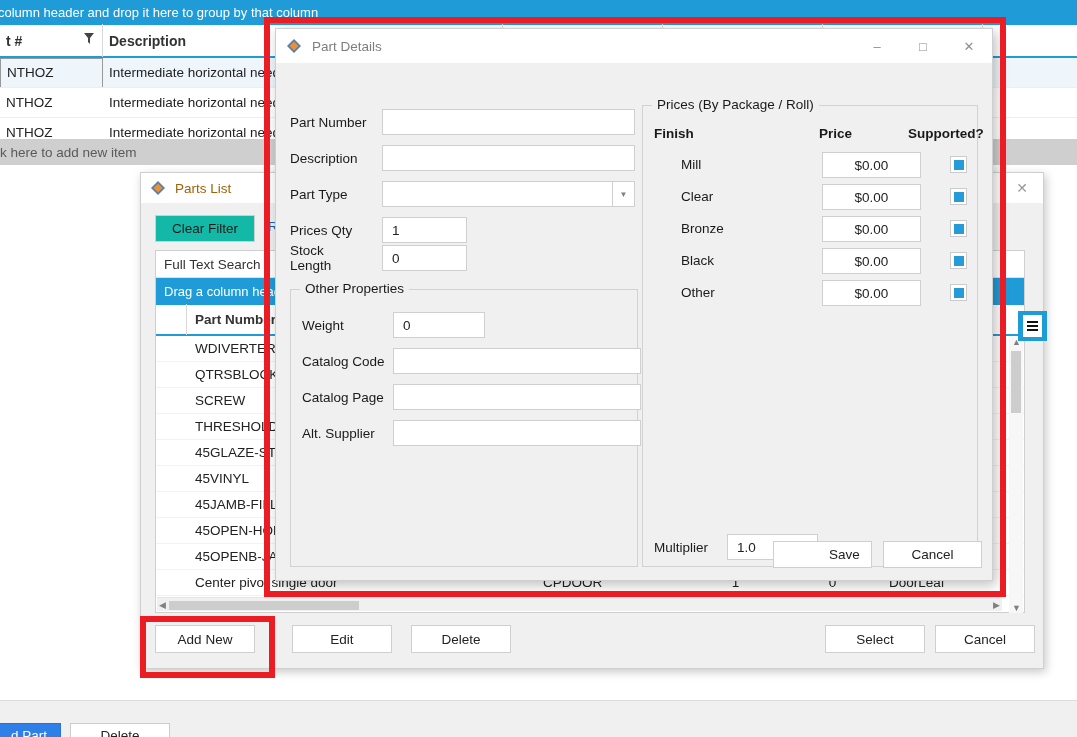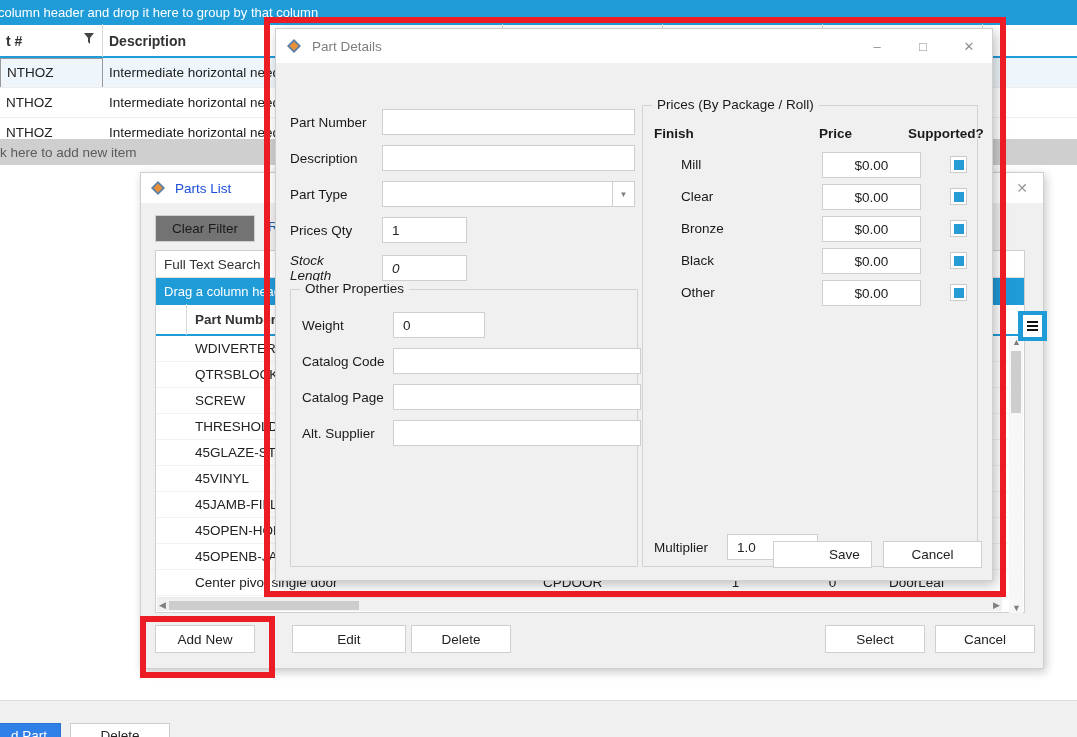--- a/index.html
+++ b/index.html
@@ -95,31 +95,31 @@
   .parts-win {
     position:absolute; left:140px; top:172px; width:904px; height:497px;
     background:#f0f0f0;
     border:1px solid #cfcfcf;
     box-shadow: 2px 3px 9px rgba(0,0,0,0.22);
   }
   .pw-title {
     height:30px; background:#ffffff; display:flex; align-items:center;
     padding-left:9px;
   }
-  .pw-title .ttxt { color:#1d4ed8; font-size:13.5px; margin-left:9px; }
+  .pw-title .ttxt { color:#a16207; font-size:13.5px; margin-left:9px; }
   .pw-close {
     position:absolute; right:6px; top:4px; width:30px; height:22px;
     color:#9a9a9a; font-size:14px; display:flex; align-items:center; justify-content:center;
   }
   .pw-body { position:absolute; left:0; top:30px; width:902px; height:465px; background:#f0f0f0; }
 
   .pw-toolbar { position:absolute; left:14px; top:12px; width:870px; height:28px; }
   .btn-clearfilter {
     position:absolute; left:0; top:0; width:100px; height:27px;
-    background:#737373; border:1px solid #cfcfcf;
+    background:#14b8a6; border:1px solid #cfcfcf;
     display:flex; align-items:center; justify-content:center; font-size:13.5px;
   }
   .lnk-refresh {
     position:absolute; left:113px; top:4px; font-size:13.5px; color:#1a5fb4;
   }
 
   .pw-grid {
     position:absolute; left:14px; top:47px; width:870px; height:363px;
     background:#ffffff; border:1px solid #cfcfcf;
   }
@@ -172,21 +172,21 @@
   }
   .menu-btn .inner i { display:block; width:11px; height:2px; background:#111; }
 
   .pw-buttons { position:absolute; left:14px; top:422px; width:872px; height:30px; }
   .pwb {
     position:absolute; top:0; height:28px; background:#ffffff;
     border:1px solid #cfcfcf; display:flex; align-items:center;
     justify-content:center; font-size:13.5px; color:#222;
   }
   .pwb.b1 { left:0px;  width:100px; }
-  .pwb.b2 { left:137px; width:114px; }
+  .pwb.b2 { left:137px; width:100px; }
   .pwb.b3 { left:256px; width:100px; }
   .pwb.b4 { left:670px; width:100px; }
   .pwb.b5 { left:780px; width:100px; }
 
   
   .pd-win {
     position:absolute; left:275px; top:28px; width:718px; height:553px;
     background:#f0f0f0; border:1px solid #cfcfcf;
     box-shadow: 3px 4px 12px rgba(0,0,0,0.25);
   }
@@ -622,21 +622,21 @@
           <span></span>
           <span class="arrow">▼</span>
         </span>
       </div>
 
       <div class="field-row" style="left:14px; top:154px;">
         <span class="flabel" style="width:78px;">Prices Qty</span>
         <span class="finput" style="width:85px; margin-left:14px;">1</span>
       </div>
 
-      <div class="field-row" style="left:14px; top:190px;font-style:italic;">
+      <div class="field-row" style="left:14px; top:180px;">
         <span class="flabel" style="width:78px;">Stock Length</span>
         <span class="finput" style="width:85px; margin-left:14px;">0</span>
       </div>
 
       <div class="groupbox" style="left:14px; top:226px; width:348px; height:278px;">
         <span class="gb-legend">Other Properties</span>
 
         <div class="field-row" style="left:11px; top:22px;">
           <span class="flabel" style="width:83px;">Weight</span>
           <span class="finput" style="width:92px; margin-left:8px;">0</span>

